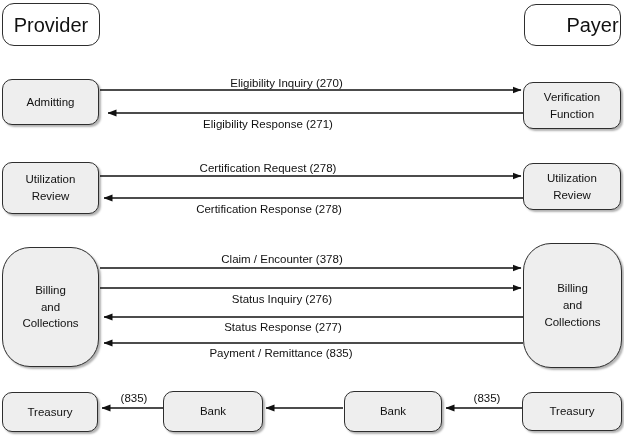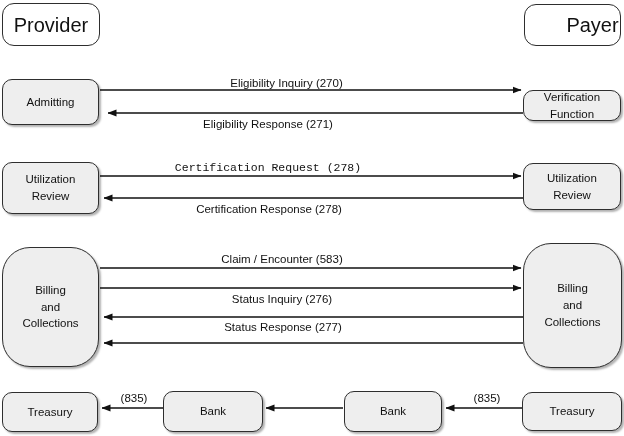--- a/index.html
+++ b/index.html
@@ -55,41 +55,42 @@
     <line class="arrow-line" x1="523" y1="343" x2="104" y2="343" marker-end="url(#ah)"></line>
     <line class="arrow-line" x1="522" y1="408" x2="446" y2="408" marker-end="url(#ah)"></line>
     <line class="arrow-line" x1="343" y1="408" x2="266" y2="408" marker-end="url(#ah)"></line>
     <line class="arrow-line" x1="163" y1="408" x2="102" y2="408" marker-end="url(#ah)"></line>
   </svg>
 
   <div class="box header" style="left:2px; top:3px; width:98px; height:43px;">Provider</div>
   <div class="box header" style="left:524px; top:4px; width:97px; height:42px;padding-left:40px;">Payer</div>
 
   <div class="box" style="left:2px; top:79px; width:97px; height:46px;">Admitting</div>
-  <div class="box" style="left:523px; top:90px; width:98px; height:31px;">Verification
+  <div class="box" style="left:523px; top:82px; width:98px; height:47px;">Verification
 Function</div>
   <div class="flow-label" style="left:269px; top:76px;padding-left:35px;">Eligibility Inquiry (270)</div>
   <div class="flow-label" style="left:268px; top:117px;">Eligibility Response (271)</div>
 
   <div class="box" style="left:2px; top:162px; width:97px; height:52px;">Utilization
 Review</div>
   <div class="box" style="left:523px; top:163px; width:98px; height:47px;">Utilization
 Review</div>
-  <div class="flow-label" style="left:268px; top:161px;font-family:Liberation Mono, monospace;">Certification Request (278)</div>
+  <div class="flow-label" style="left:268px; top:161px;">Certification Request (278)</div>
   <div class="flow-label" style="left:269px; top:202px;">Certification Response (278)</div>
 
   <div class="box big" style="left:2px; top:247px; width:97px; height:120px;">Billing
 and
 Collections</div>
   <div class="box big" style="left:523px; top:243px; width:99px; height:125px;">Billing
 and
 Collections</div>
-  <div class="flow-label" style="left:282px; top:252px;">Claim / Encounter (583)</div>
+  <div class="flow-label" style="left:282px; top:252px;">Claim / Encounter (378)</div>
   <div class="flow-label" style="left:282px; top:292px;">Status Inquiry (276)</div>
   <div class="flow-label" style="left:283px; top:320px;">Status Response (277)</div>
+  <div class="flow-label" style="left:281px; top:346px;">Payment / Remittance (835)</div>
 
   <div class="box" style="left:2px; top:392px; width:96px; height:40px;">Treasury</div>
   <div class="box" style="left:163px; top:391px; width:100px; height:41px;">Bank</div>
   <div class="box" style="left:344px; top:391px; width:98px; height:41px;">Bank</div>
   <div class="box" style="left:522px; top:392px; width:100px; height:39px;">Treasury</div>
   <div class="flow-label" style="left:134px; top:391px;">(835)</div>
   <div class="flow-label" style="left:487px; top:391px;">(835)</div>
 
 </div>
 

